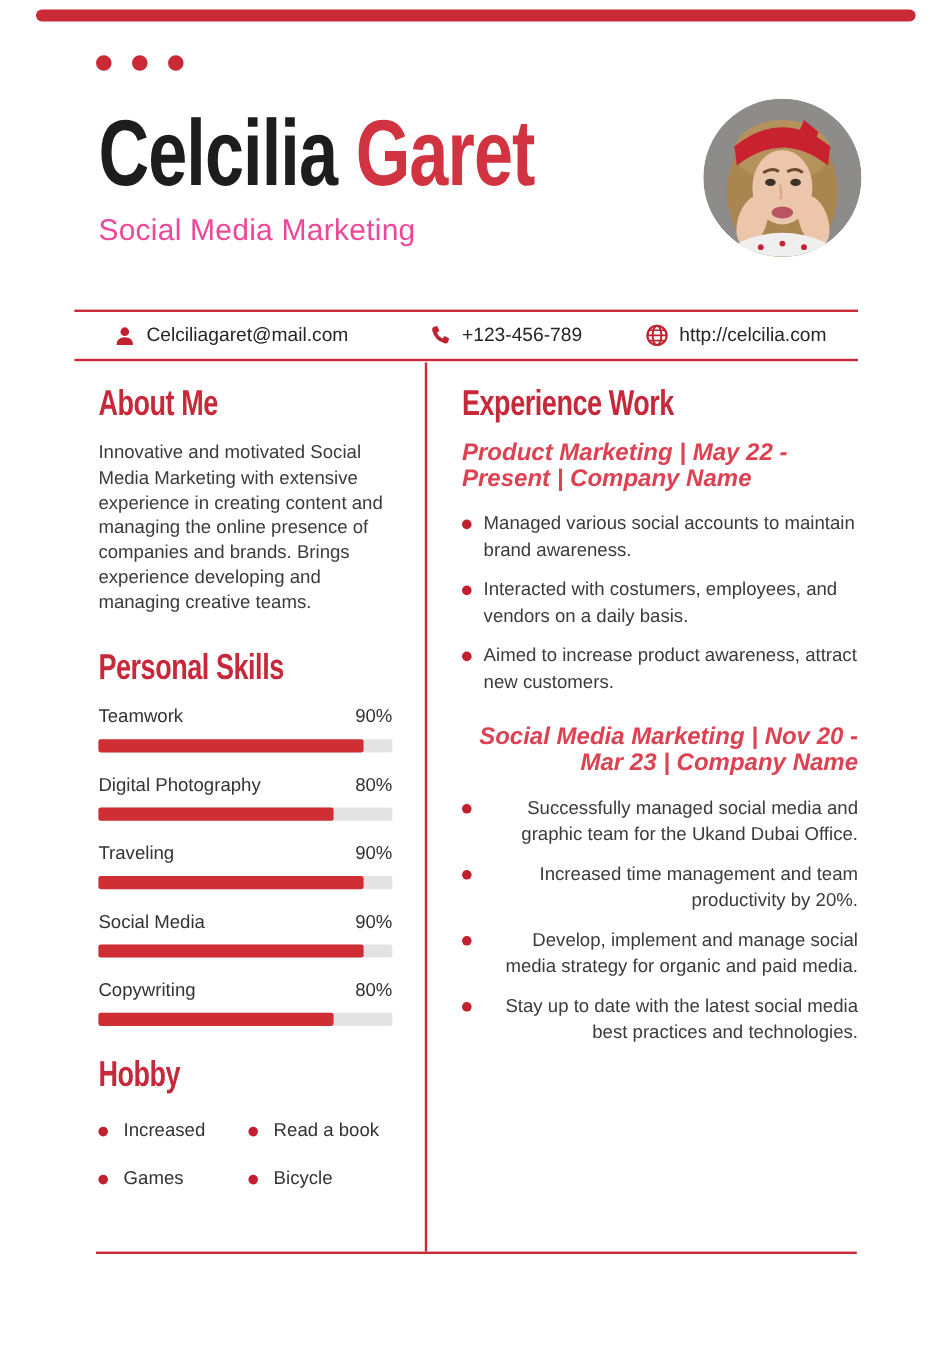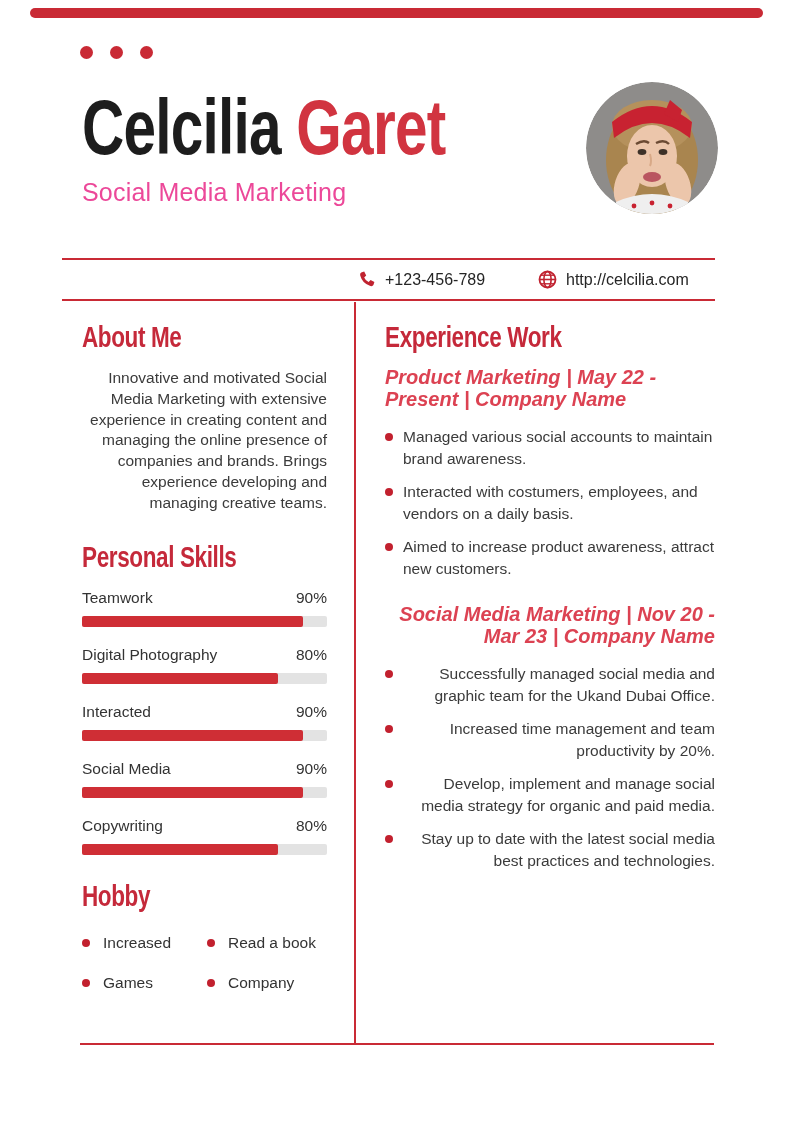--- a/index.html
+++ b/index.html
@@ -31,21 +31,21 @@
   
   .divider-v { position:absolute; left:354px; top:302px; width:2px; height:741px; background:#c92a35; }
   .bottom-line { position:absolute; left:80px; top:1043px; width:634px; height:2px; background:#c92a35; }
 
   .col-left  { position:absolute; left:82px;  top:322px; width:245px; }
   .col-right { position:absolute; left:385px; top:322px; width:330px; }
 
   .h-section { font-size:30px; font-weight:800; color:#c5293a; letter-spacing:-0.5px; line-height:30px;
                transform:scaleX(0.75); transform-origin:left center; white-space:nowrap; }
 
-  .about-text { margin-top:16px; font-size:15.5px; line-height:20.8px; color:#3b3b3b;text-align:right; }
+  .about-text { margin-top:16px; font-size:15.5px; line-height:20.8px; color:#3b3b3b; }
 
   .skills-block { margin-top:28px; }
   .skill-rows { margin-top:16px; }
   .skill-row { margin-bottom:18px; }
   .skill-top { display:flex; justify-content:space-between; align-items:center;
                font-size:15.5px; color:#333; height:20px; }
   .skill-pct { color:#333; }
   .skill-track { margin-top:8px; width:100%; height:11px; background:#e3e3e3; border-radius:2px; }
   .skill-fill { height:100%; background:#cf2e35; border-radius:2px; }
 
@@ -99,20 +99,27 @@
       <ellipse cx="41" cy="102" rx="12" ry="22" fill="#ecc6ab" transform="rotate(18 41 102)"></ellipse>
       <ellipse cx="92" cy="102" rx="12" ry="22" fill="#ecc6ab" transform="rotate(-18 92 102)"></ellipse>
       <path d="M30 120 Q66 104 102 120 L102 132 L30 132 Z" fill="#efefef"></path>
       <circle cx="48" cy="124" r="2.4" fill="#c82231"></circle>
       <circle cx="66" cy="121" r="2.4" fill="#c82231"></circle>
       <circle cx="84" cy="124" r="2.4" fill="#c82231"></circle>
     </svg>
   </div>
 
   <div class="contact-bar">
+    <div class="contact-item ci-email">
+      <svg class="icon-svg" width="18" height="18" viewBox="0 0 18 18">
+        <circle cx="9" cy="5.4" r="3.6" fill="#c02330"></circle>
+        <path d="M2.2 16.4 q0 -6.4 6.8 -6.4 q6.8 0 6.8 6.4 Z" fill="#c02330"></path>
+      </svg>
+      <span>Celciliagaret@mail.com</span>
+    </div>
     <div class="contact-item ci-phone">
       <svg class="icon-svg" width="18" height="18" viewBox="0 0 18 18">
         <path d="M3.2 1.6 l3 -1 2 3.8 -2 2 q1.4 3.4 4.4 4.6 l2 -2 3.8 2 -1 3 q-0.8 1.6 -3 1 q-8 -2.2 -10.2 -10.4 q-0.6 -2.2 1 -3z" fill="#c02330"></path>
       </svg>
       <span>+123-456-789</span>
     </div>
     <div class="contact-item ci-web">
       <svg class="icon-svg" width="19" height="19" viewBox="0 0 19 19">
         <circle cx="9.5" cy="9.5" r="8" fill="none" stroke="#c02330" stroke-width="1.8"></circle>
         <ellipse cx="9.5" cy="9.5" rx="3.6" ry="8" fill="none" stroke="#c02330" stroke-width="1.6"></ellipse>
@@ -151,21 +158,21 @@
             <span>Digital Photography</span>
             <span class="skill-pct">80%</span>
           </div>
           <div class="skill-track">
               <div class="skill-fill" style="width: 80%;"></div>
             </div>
         </div>
 
         <div class="skill-row">
           <div class="skill-top">
-            <span>Interacted</span>
+            <span>Traveling</span>
             <span class="skill-pct">90%</span>
           </div>
           <div class="skill-track">
               <div class="skill-fill" style="width: 90%;"></div>
             </div>
         </div>
 
         <div class="skill-row">
           <div class="skill-top">
             <span>Social Media</span>
@@ -199,21 +206,21 @@
         <div class="hobby-item">
             <span class="bullet-dot"></span>
             <span>Read a book</span>
           </div>
         <div class="hobby-item">
             <span class="bullet-dot"></span>
             <span>Games</span>
           </div>
         <div class="hobby-item">
             <span class="bullet-dot"></span>
-            <span>Company</span>
+            <span>Bicycle</span>
           </div>
       </div>
     </div>
 
   </div>
 
   <div class="col-right">
 
     <div class="h-section">Experience Work</div>
 

